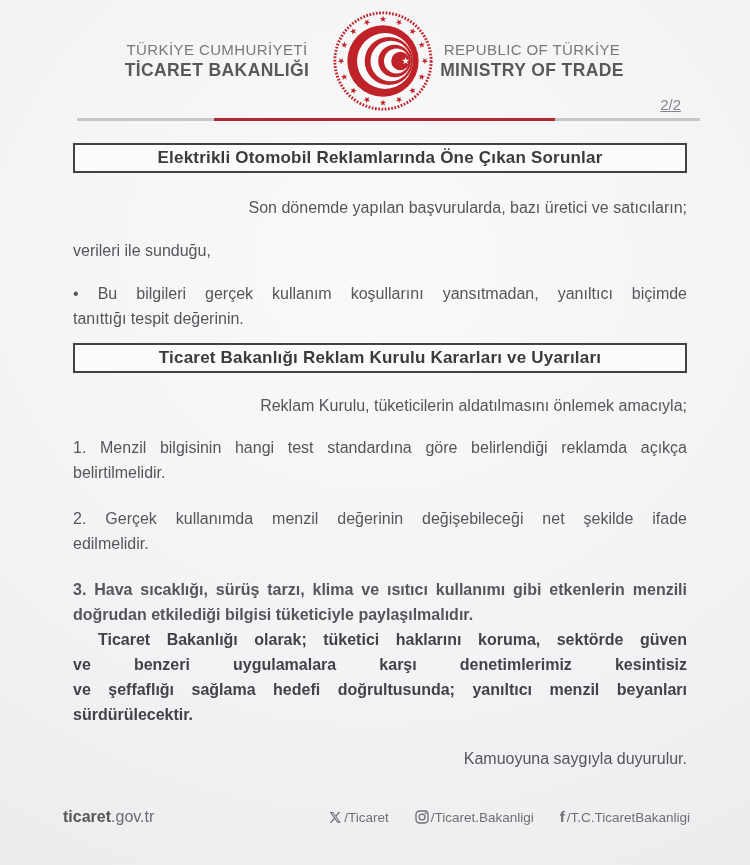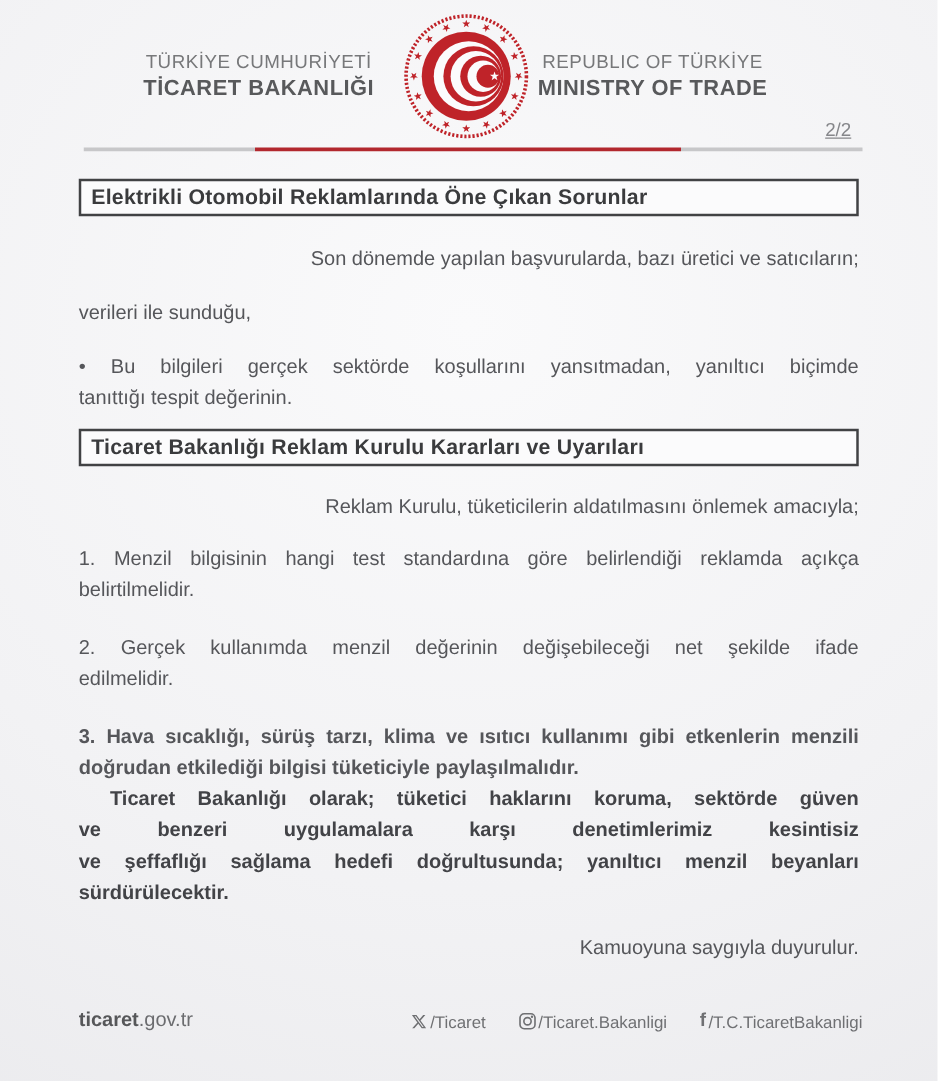--- a/index.html
+++ b/index.html
@@ -6,20 +6,21 @@
   html, body { width: 750px; }
   body { font-family: "Liberation Sans", sans-serif; }
 
   .page {
     position: relative;
     width: 750px;
     height: 865px;
     overflow: hidden;
     background: radial-gradient(120% 95% at 50% 30%, #fafafb 0%, #f2f2f4 55%, #e9e9ec 100%);
     color: #55565a;
+    padding-left: 10px;
   }
 
   
   .header { position: relative; height: 120px; }
 
   .org-block { position: absolute; top: 40px; text-align: center; }
   .org-left  { left: 63px;  width: 288px; }
   .org-right { left: 397px; width: 250px; }
   .org-line1 {
     font-size: 15px; letter-spacing: 0.4px;
@@ -46,20 +47,21 @@
       #c7c7c9 478px, #c7c7c9 623px);
   }
 
   
   .content { padding: 23px 63px 0 63px; }
 
   .title-box {
     border: 2px solid #414244;
     background: #fbfbfc;
     padding: 3px 8px 4px 8px;
+    text-align: center;
     font-size: 17px; font-weight: bold; line-height: 19px;
     color: #3a3b3d; letter-spacing: 0.2px;
   }
   .title-box.first  { margin-bottom: 22px; }
   .title-box.second { margin-bottom: 20px; }
 
   .para { font-size: 16px; line-height: 25px; }
   .line { text-align: justify; text-align-last: justify; }
   .line-last { text-align-last: left; }
   .single { text-align: right; }
@@ -156,21 +158,21 @@
       <span>Elektrikli Otomobil Reklamlarında Öne Çıkan Sorunlar</span>
     </div>
 
     <p class="para single indent mb-intro1">Son dönemde yapılan başvurularda, bazı üretici ve satıcıların;</p>
 
     <div class="para mb-b1">
       <div class="line line-last">verileri ile sunduğu,</div>
     </div>
 
     <div class="para mb-b2">
-      <div class="line"><span class="marker">•</span> <span>Bu bilgileri gerçek sektörde koşullarını yansıtmadan, yanıltıcı biçimde</span></div>
+      <div class="line"><span class="marker">•</span> <span>Bu bilgileri gerçek kullanım koşullarını yansıtmadan, yanıltıcı biçimde</span></div>
       <div class="line line-last">tanıttığı tespit değerinin.</div>
     </div>
 
     <div class="title-box second">
       <span>Ticaret Bakanlığı Reklam Kurulu Kararları ve Uyarıları</span>
     </div>
 
     <p class="para single indent mb-intro2">Reklam Kurulu, tüketicilerin aldatılmasını önlemek amacıyla;</p>
 
     <div class="para mb-i1">

